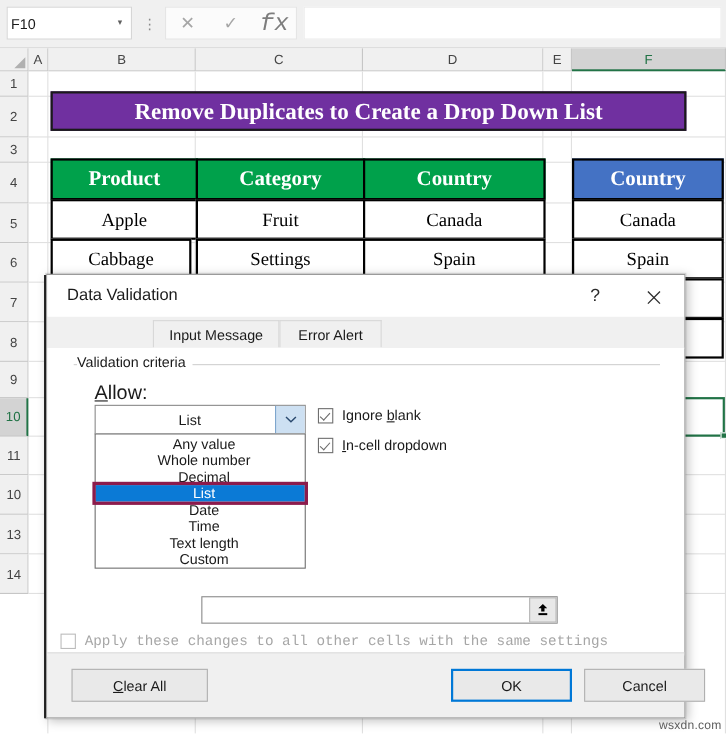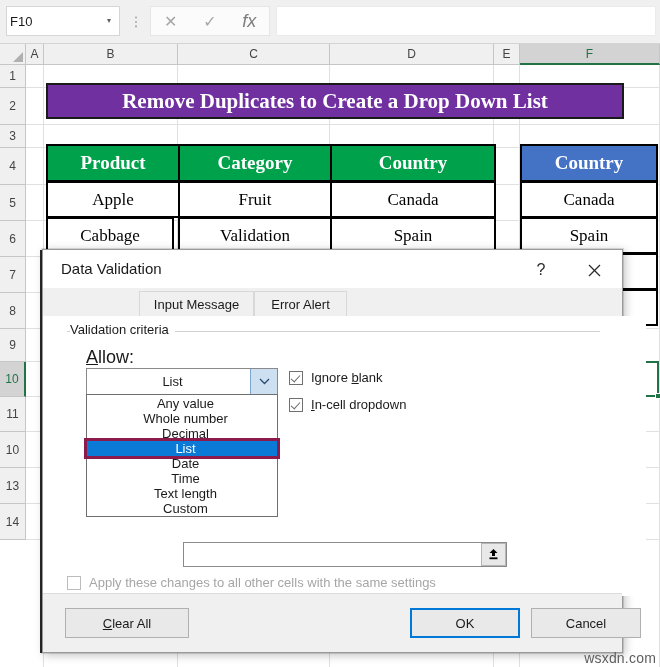--- a/index.html
+++ b/index.html
@@ -68,24 +68,24 @@
     display: flex;
     align-items: center;
   }
   #fx-buttons .fxbtn {
     flex: 1;
     text-align: center;
     color: #a6a6a6;
     font-size: 16px;
   }
   #fx-buttons .fxbtn.italicfx {
-    font-family: Liberation Sans, sans-serif;
+    font-family: Liberation Mono, monospace;
     font-style: italic;
     color: #7d7d7d;
-    font-size: 18px;
+    font-size: 22px;
   }
   #formula-input {
     position: absolute;
     left: 276px; top: 6px;
     width: 380px; height: 30px;
     background: #ffffff;
     border: 1px solid #ebebeb;
     box-sizing: border-box;
     font-size: 13px;
     color: #1a1a1a;
@@ -308,21 +308,20 @@
     height: 26px;
     color: #000000;
   }
 
   
   #dialog-body {
     position: absolute;
     left: 0; top: 66px;
     width: 100%; height: 280px;
     background: #ffffff;
-    padding-left: 24px;
   }
   #criteria-group-label {
     position: absolute;
     left: 27px; top: 6px;
     font-size: 13px;
     color: #1a1a1a;
     background: #ffffff;
     padding-right: 6px;
     z-index: 3;
   }
@@ -445,21 +444,21 @@
     position: absolute;
     left: 438px; top: 227px;
     width: 25px; height: 23px;
     background: #e8e8e8;
     border: 1px solid #b5b5b5;
     box-sizing: border-box;
     display: flex; align-items: center; justify-content: center;
     z-index: 5;
   }
   #apply-row {
-    left: 24px; top: 259px;
+    left: 12px; top: 259px; font-family: Liberation Mono, monospace;
   }
 
   
   #dialog-footer {
     position: absolute;
     left: 0; bottom: 0;
     width: 100%; height: 58px;
     background: #f0f0f0;
     border-top: 1px solid #dcdcdc;
   }
@@ -476,21 +475,21 @@
   }
   .dlgbtn.default {
     border: 2px solid #0078d7;
     background: #e9e9e9;
   }
   .dlgbtn u { text-decoration: underline; }
 
   #watermark {
     position: absolute;
     right: 4px; bottom: 1px;
-    font-size: 14px;
+    font-size: 11px;
     color: #5e5e5e;
     font-family: "Liberation Sans", sans-serif;
     letter-spacing: 0.2px;
     margin-left: 28px;
   }
 </style>
 </head>
 <body>
 
 <div id="formula-strip">
@@ -568,21 +567,21 @@
 
   <div class="tbl-cell hdr-green" style="left:20px;top:79px;width:134px;height:38px;">Product</div>
   <div class="tbl-cell hdr-green" style="left:152px;top:79px;width:154px;height:38px;">Category</div>
   <div class="tbl-cell hdr-green" style="left:304px;top:79px;width:166px;height:38px;">Country</div>
 
   <div class="tbl-cell" style="left:20px;top:116px;width:134px;height:37px;">Apple</div>
   <div class="tbl-cell" style="left:152px;top:116px;width:154px;height:37px;">Fruit</div>
   <div class="tbl-cell" style="left:304px;top:116px;width:166px;height:37px;">Canada</div>
 
   <div class="tbl-cell" style="left:20px;top:152px;width:128px;height:37px;">Cabbage</div>
-  <div class="tbl-cell" style="left:152px;top:152px;width:154px;height:37px;">Validation</div>
+  <div class="tbl-cell" style="left:152px;top:152px;width:154px;height:37px;">Settings</div>
   <div class="tbl-cell" style="left:304px;top:152px;width:166px;height:37px;">Spain</div>
 
   <div class="tbl-cell hdr-blue" style="left:494px;top:79px;width:138px;height:38px;">Country</div>
   <div class="tbl-cell" style="left:494px;top:116px;width:138px;height:37px;">Canada</div>
   <div class="tbl-cell" style="left:494px;top:152px;width:138px;height:37px;">Spain</div>
   <div class="tbl-cell" style="left:494px;top:188px;width:138px;height:37px;"></div>
   <div class="tbl-cell" style="left:494px;top:224px;width:138px;height:37px;"></div>
 
   <div id="cell-selection" style="left:577px;top:296px;width:56px;height:36px;"></div>
   <div id="cell-selection-handle" style="left:629px;top:328px;"></div>

